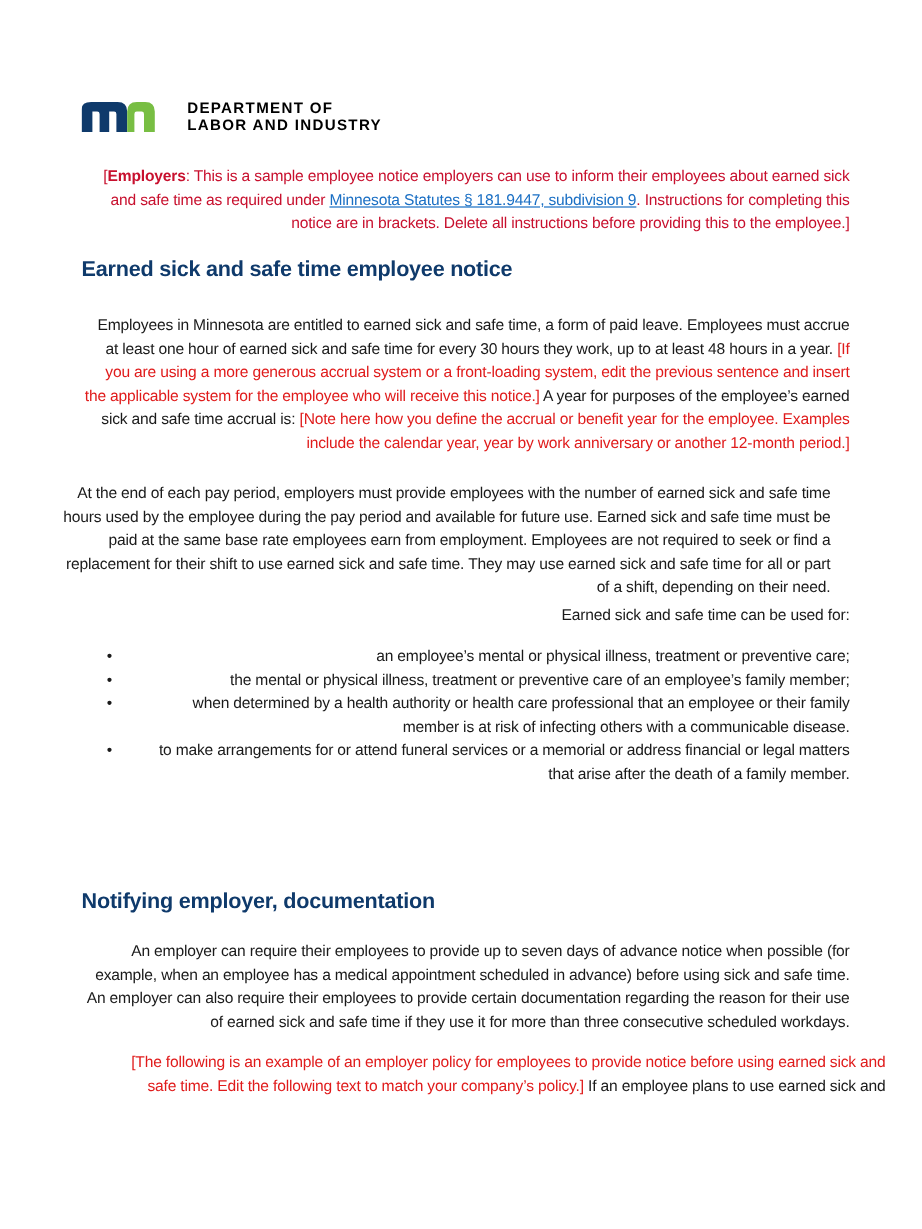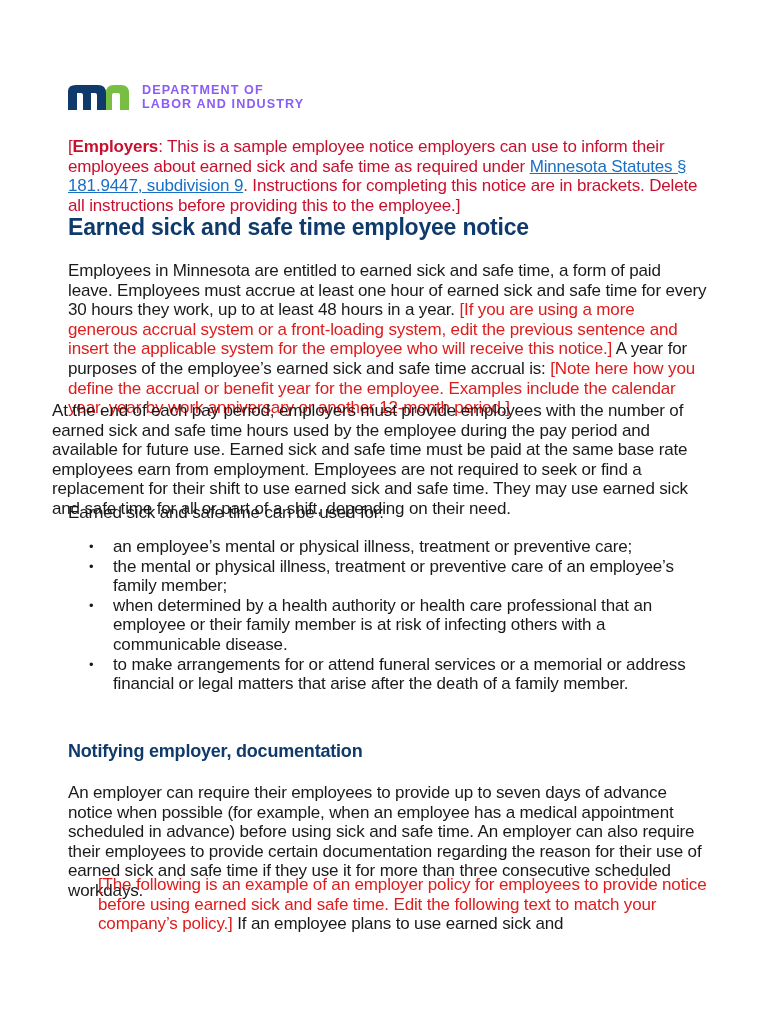--- a/index.html
+++ b/index.html
@@ -4,31 +4,31 @@
 <style>
   html, body { margin: 0; padding: 0; background: #ffffff; }
   body {
     width: 768px; height: 1024px; overflow: hidden; position: relative;
     font-family: "Liberation Sans", sans-serif;
     color: #1a1a1a;
   }
   .logo { position: absolute; left: 68px; top: 82px; height: 30px; display: flex; align-items: center; }
   .logo svg { display: block; }
   .logo-text {
-    margin-left: 12px; color: #8b5cf6; font-weight: bold;
+    margin-left: 26px; color: #000000; font-weight: bold;
     font-size: 12.6px; line-height: 14px; letter-spacing: 1.1px;
   }
-  .txt { font-size: 17px; line-height: 19.6px; letter-spacing: -0.15px; }
+  .txt { font-size: 13px; line-height: 19.6px; letter-spacing: -0.15px; text-align: right; }
   .instr-crimson { color: #c8102e; }
   .instr-red { color: #e01b1b; }
   .link { color: #1a6fc4; text-decoration: underline; cursor: pointer; }
   .notice { position: absolute; top: 137px; left: 68px; width: 640px; }
   h1.title {
     position: absolute; top: 214px; left: 68px; margin: 0;
-    font-size: 23px; font-weight: bold; color: #0f3a6b; letter-spacing: -0.2px;
+    font-size: 18px; font-weight: bold; color: #0f3a6b; letter-spacing: -0.2px;
   }
   .p1 { position: absolute; top: 261px; left: 68px; width: 640px; }
   .p2 { position: absolute; top: 391px; left: 52px; width: 640px; margin-top: 10px; }
   .p3 { position: absolute; top: 503px; left: 68px; width: 640px; }
   ul.uses { position: absolute; top: 537px; left: 68px; width: 640px; margin: 0; padding: 0; list-style: none; }
   ul.uses li { position: relative; padding-left: 45px; }
   ul.uses li::before { content: "\2022"; position: absolute; left: 21px; top: 0; font-size: 13px; }
   h2.sub {
     position: absolute; top: 741px; left: 68px; margin: 0;
     font-size: 18px; font-weight: bold; color: #0f3a6b; letter-spacing: -0.2px;

